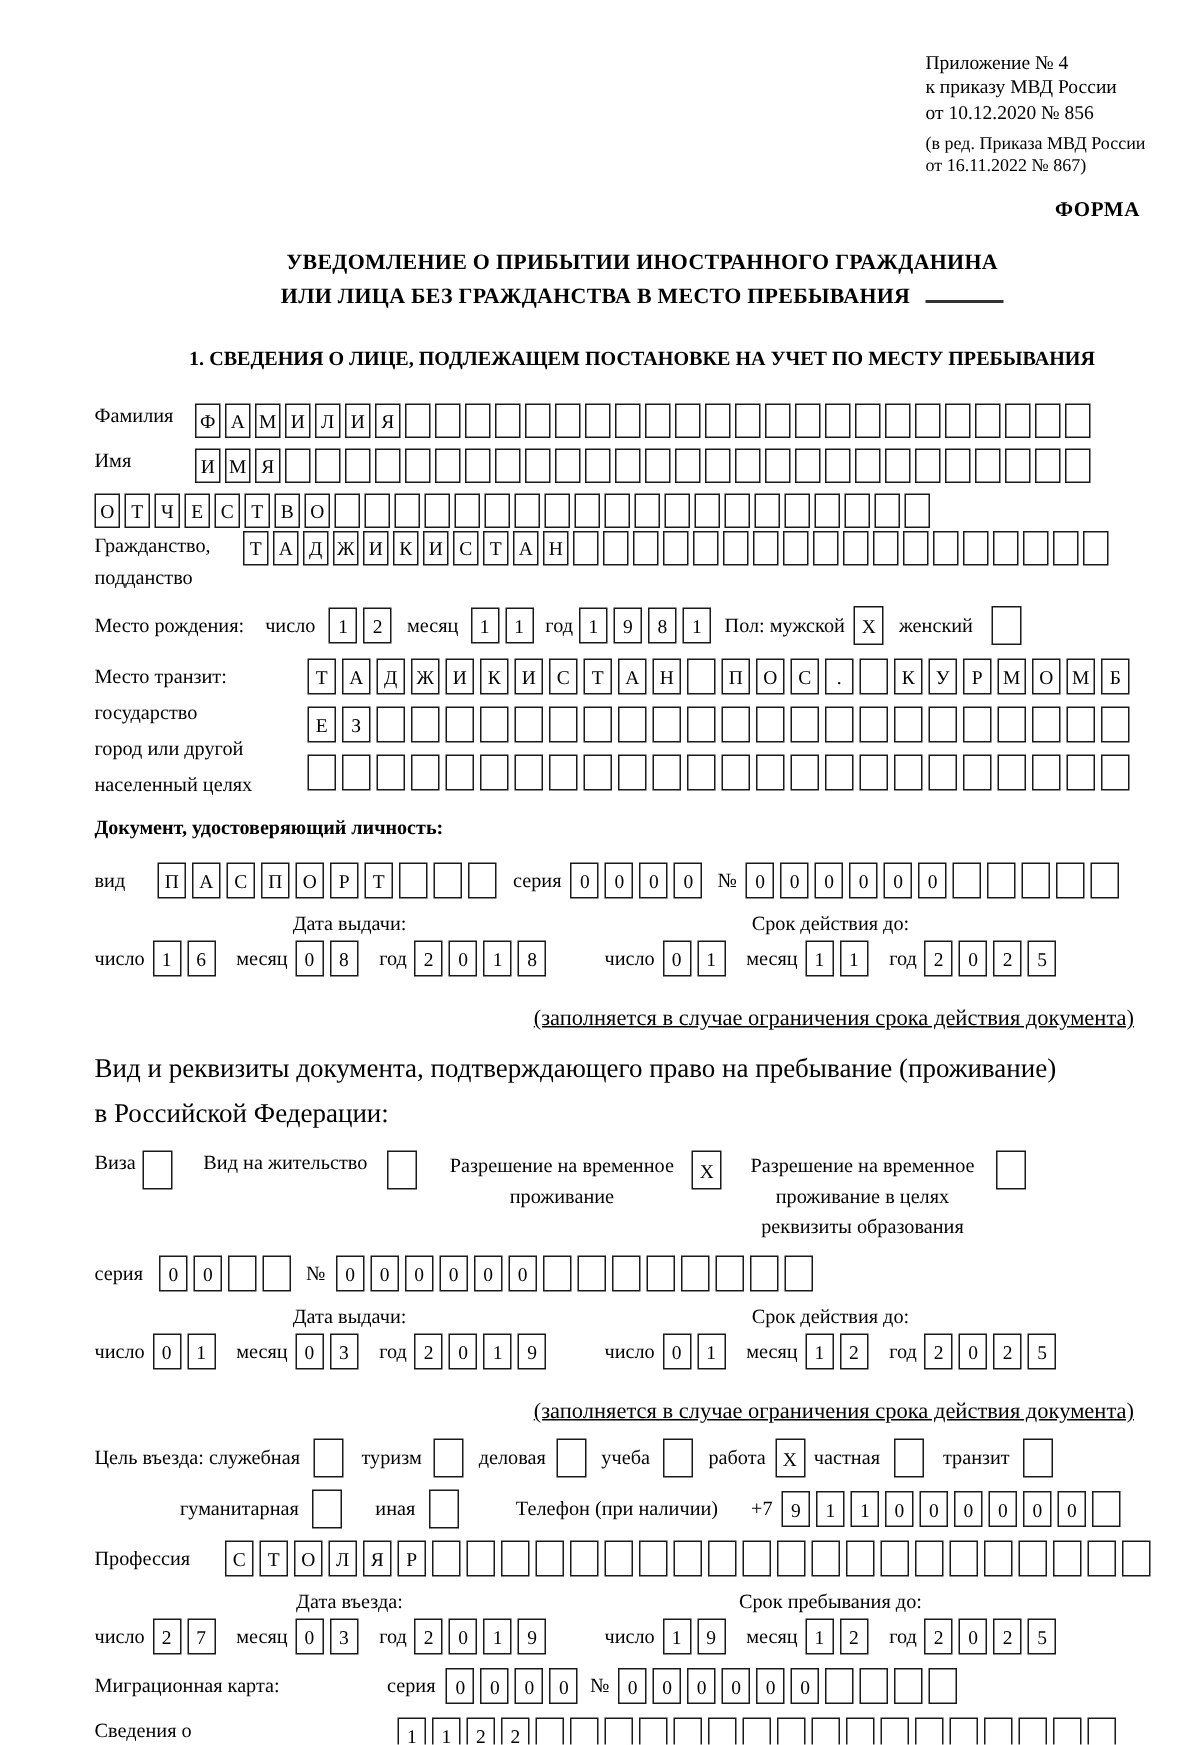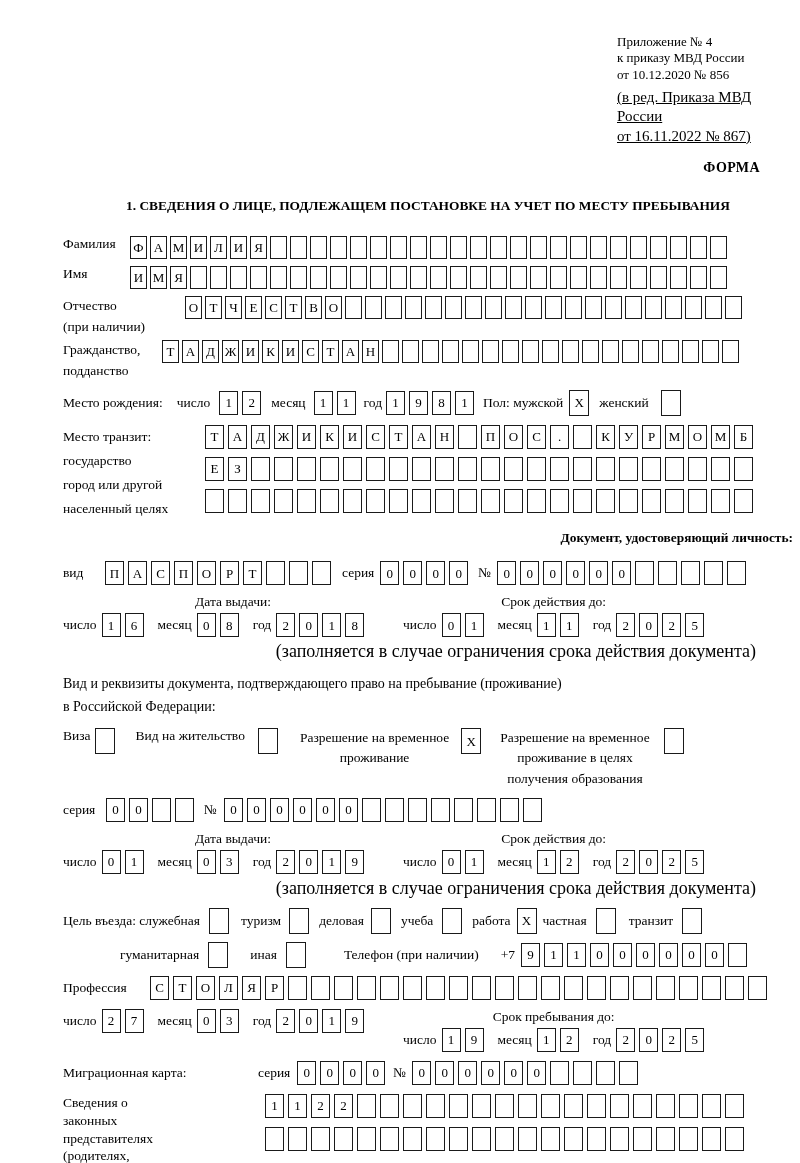--- a/index.html
+++ b/index.html
@@ -1,49 +1,49 @@
 <!DOCTYPE html>
 <html><head>
 <meta charset="utf-8">
 <style>
   html,body{margin:0;padding:0;background:#fff;}
   body{width:800px;height:1163px;overflow:hidden;color:#000;
        font-family:"Liberation Serif","DejaVu Serif",serif;}
   .page{box-sizing:border-box;width:800px;height:1163px;padding:34px 0 0 63px;}
 
   .header-note{margin-left:554px;font-size:13px;line-height:1.25;}
-  .header-note .small{font-size:15px;line-height:1.3;margin-top:5px;text-decoration:underline;}
+  .header-note .small{font-size:12px;line-height:1.3;margin-top:5px;}
   .forma{font-weight:bold;font-size:14px;text-align:right;padding-right:40px;margin-top:14px;letter-spacing:.4px;}
   .title{font-weight:bold;font-size:14.6px;text-align:center;margin-top:15px;line-height:1.55;letter-spacing:.2px;width:730px;}
   .blank-underline{display:inline-block;width:52px;border-bottom:2.2px solid #333;height:.85em;margin-left:10px;}
   .sec-heading{font-weight:bold;font-size:13.4px;text-align:center;margin-top:22px;width:730px;}
 
   .form{margin-top:22px;font-size:13.5px;}
   .row{display:flex;align-items:flex-start;margin-top:7px;flex-wrap:nowrap;}
   .row.vc{align-items:center;}
   .lb{flex:0 0 auto;}
   .lb2{flex:0 0 auto;line-height:1.55;}
   .cells{display:flex;gap:3px;flex:0 0 auto;}
   .cells.w{gap:4px;}
   .cell{flex:0 0 auto;box-sizing:content-box;width:15px;height:21px;border:1.8px solid #1a1a1a;
         display:flex;align-items:center;justify-content:center;font-size:13px;line-height:1;background:#fff;}
   .cells.w .cell{width:17px;height:22px;}
   .cells.cb .cell{width:18px;height:24px;}
 
-  .doc-heading{font-weight:bold;font-size:13.4px;text-align:right;width:730px;margin-top:9px;}
+  .doc-heading{font-weight:bold;font-size:13.4px;text-align:left;width:730px;margin-top:9px;}
 
   .dates{display:flex;margin-top:9px;}
   .dhalf{flex:0 0 auto;}
   .dhead{text-align:center;font-size:13.5px;margin-bottom:3px;}
   .dline{display:flex;align-items:center;}
   .dline .t{margin:0 5px 0 14px;}
   .dline .t:first-child{margin-left:0;}
-  .note{font-size:18px;text-align:right;padding-right:22px;margin-top:4px;width:715px;box-sizing:border-box;}
-
-  .intro{margin-top:10px;line-height:1.65;font-size:14px;}
+  .note{font-size:15px;text-align:right;padding-right:22px;margin-top:20px;width:715px;box-sizing:border-box;text-decoration:underline;}
+
+  .intro{margin-top:10px;line-height:1.65;font-size:18px;}
   .permits{display:flex;align-items:flex-start;margin-top:10px;font-size:13.5px;}
   .ctr{text-align:center;line-height:1.5;}
   .reps{display:flex;margin-top:9px;}
   .reps-label{flex:0 0 202px;line-height:1.32;}
   .reps-label span{display:block;}
   .reps-rows{display:flex;flex-direction:column;gap:9px;}
 </style>
 </head>
 <body>
 
@@ -54,20 +54,24 @@
     <div>к приказу МВД России</div>
     <div>от 10.12.2020 № 856</div>
     <div class="small">
       <div>(в ред. Приказа МВД России</div>
       <div>от 16.11.2022 № 867)</div>
     </div>
   </div>
 
   <div class="forma">ФОРМА</div>
 
+  <div class="title">
+    <div>УВЕДОМЛЕНИЕ О ПРИБЫТИИ ИНОСТРАННОГО ГРАЖДАНИНА</div>
+    <div><span>ИЛИ ЛИЦА БЕЗ ГРАЖДАНСТВА В МЕСТО ПРЕБЫВАНИЯ</span><span class="blank-underline"></span></div>
+  </div>
 
   <div class="sec-heading">1. СВЕДЕНИЯ О ЛИЦЕ, ПОДЛЕЖАЩЕМ ПОСТАНОВКЕ НА УЧЕТ ПО МЕСТУ ПРЕБЫВАНИЯ</div>
 
   <div class="form">
 
     <div class="row">
       <span class="lb" style="width:67px">Фамилия</span>
       <span class="cells">
           <span class="cell">Ф</span>
           <span class="cell">А</span>
@@ -132,24 +136,20 @@
           <span class="cell"></span>
           <span class="cell"></span>
           <span class="cell"></span>
           <span class="cell"></span>
           <span class="cell"></span>
           <span class="cell"></span>
         </span>
     </div>
 
     <div class="row">
-      <span class="lb2" style="width:122px">
-        <span style="display:block">Отчество</span>
-        <span style="display:block">(при наличии)</span>
-      </span>
       <span class="cells">
           <span class="cell">О</span>
           <span class="cell">Т</span>
           <span class="cell">Ч</span>
           <span class="cell">Е</span>
           <span class="cell">С</span>
           <span class="cell">Т</span>
           <span class="cell">В</span>
           <span class="cell">О</span>
           <span class="cell"></span>
@@ -435,21 +435,21 @@
       <span class="ctr" style="margin-left:22px">
         <span style="display:block">Разрешение на временное</span>
         <span style="display:block">проживание</span>
       </span>
       <span class="cells w cb" style="margin-left:12px">
           <span class="cell">X</span>
         </span>
       <span class="ctr" style="margin-left:19px">
         <span style="display:block">Разрешение на временное</span>
         <span style="display:block">проживание в целях</span>
-        <span style="display:block">получения образования</span>
+        <span style="display:block">реквизиты образования</span>
       </span>
       <span class="cells w cb" style="margin-left:14px">
           <span class="cell"></span>
         </span>
     </div>
 
     <div class="row vc" style="margin-top:9px">
       <span class="lb" style="width:43px">серия</span>
       <span class="cells w">
           <span class="cell">0</span>
@@ -608,20 +608,21 @@
           <span class="cell"></span>
           <span class="cell"></span>
           <span class="cell"></span>
           <span class="cell"></span>
           <span class="cell"></span>
         </span>
     </div>
 
     <div class="dates">
       <div class="dhalf" style="width:340px">
+        <div class="dhead">Дата въезда:</div>
         <div class="dline">
           <span class="t">число</span>
           <span class="cells w">
               <span class="cell">2</span>
               <span class="cell">7</span>
             </span>
           <span class="t">месяц</span>
           <span class="cells w">
               <span class="cell">0</span>
               <span class="cell">3</span>

